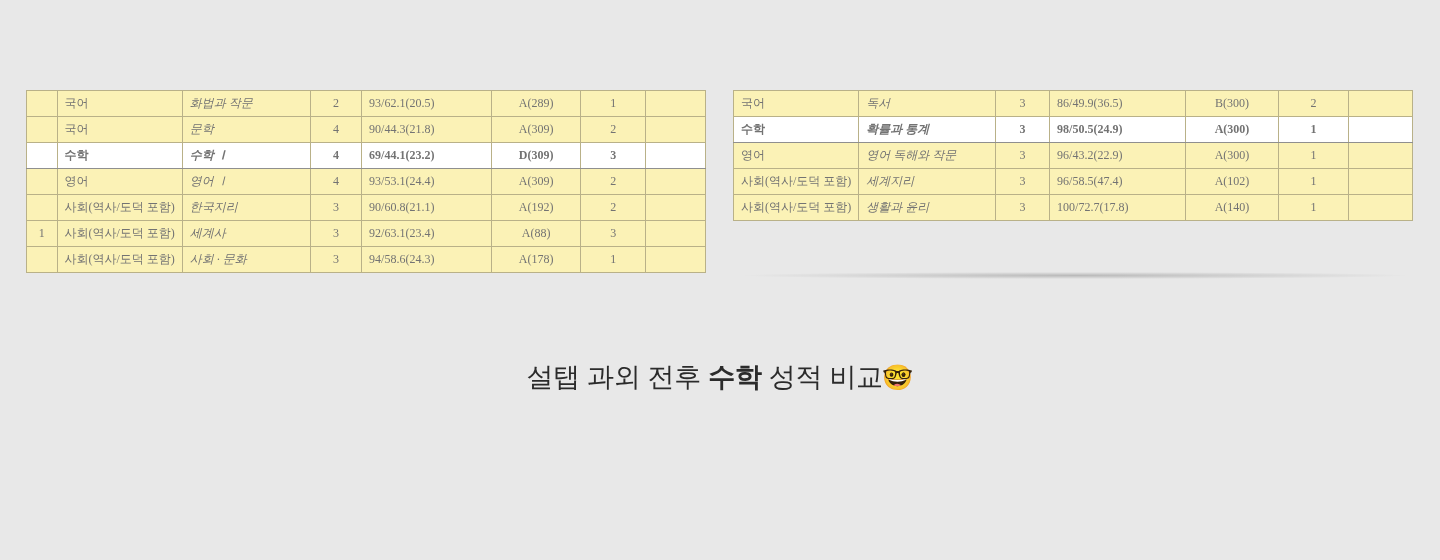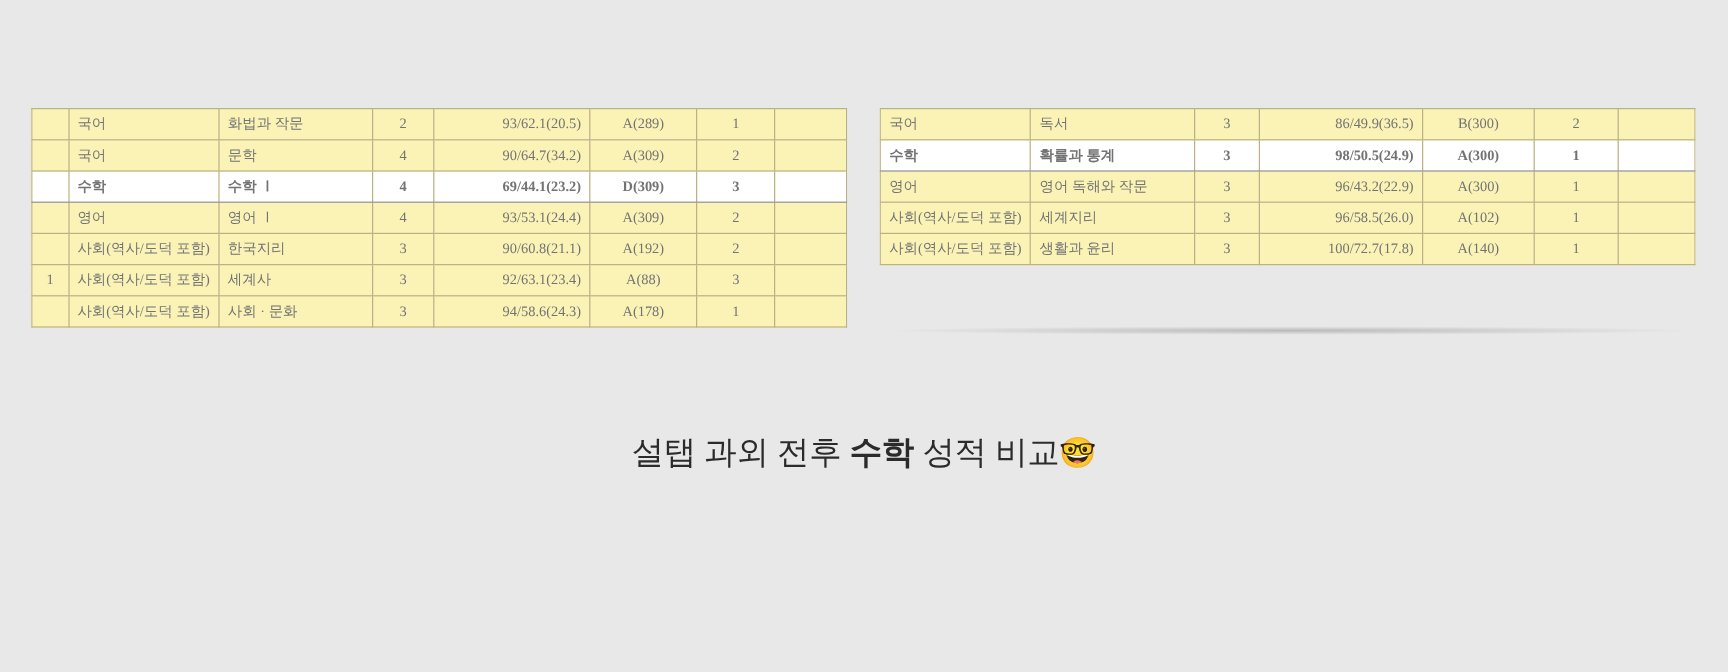--- a/index.html
+++ b/index.html
@@ -44,23 +44,23 @@
   table.grade-table td {
     border: 1px solid #b9b188;
     padding: 5px 7px;
     vertical-align: middle;
     line-height: 1.25;
     background: #fbf2b6;
     white-space: nowrap;
   }
   .c-idx      { width: 18px; }
   .c-area     { width: 108px; text-align: left; white-space: normal; }
-  .c-subject  { width: 126px; text-align: left; white-space: normal; }
+  .c-subject  { width: 126px; text-align: left; white-space: normal; font-style: italic; }
   .c-units    { width: 44px;  text-align: center; }
-  .c-score    { width: 128px; text-align: right; }
+  .c-score    { width: 128px; text-align: left; }
   .c-rank     { width: 84px;  text-align: center; }
   .c-grade    { width: 62px;  text-align: center; }
   .c-tail     { width: 56px; }
 
   
   tr.highlight td {
     background: #ffffff;
     font-weight: bold;
     border-top: 1px solid #8f8f8f;
     border-bottom: 1px solid #8f8f8f;
@@ -131,21 +131,21 @@
         <td class="c-rank">A(289)</td>
         <td class="c-grade">1</td>
         <td class="c-tail"></td>
       </tr>
 
       <tr>
         <td class="c-idx"></td>
         <td class="c-area">국어</td>
         <td class="c-subject">문학</td>
         <td class="c-units">4</td>
-        <td class="c-score">90/64.7(34.2)</td>
+        <td class="c-score">90/44.3(21.8)</td>
         <td class="c-rank">A(309)</td>
         <td class="c-grade">2</td>
         <td class="c-tail"></td>
       </tr>
 
       <tr class="highlight">
         <td class="c-idx"></td>
         <td class="c-area">수학</td>
         <td class="c-subject">수학 Ⅰ</td>
         <td class="c-units">4</td>
@@ -235,21 +235,21 @@
         <td class="c-score">96/43.2(22.9)</td>
         <td class="c-rank">A(300)</td>
         <td class="c-grade">1</td>
         <td class="c-tail"></td>
       </tr>
 
       <tr>
         <td class="c-area">사회(역사/도덕 포함)</td>
         <td class="c-subject">세계지리</td>
         <td class="c-units">3</td>
-        <td class="c-score">96/58.5(26.0)</td>
+        <td class="c-score">96/58.5(47.4)</td>
         <td class="c-rank">A(102)</td>
         <td class="c-grade">1</td>
         <td class="c-tail"></td>
       </tr>
 
       <tr>
         <td class="c-area">사회(역사/도덕 포함)</td>
         <td class="c-subject">생활과 윤리</td>
         <td class="c-units">3</td>
         <td class="c-score">100/72.7(17.8)</td>

